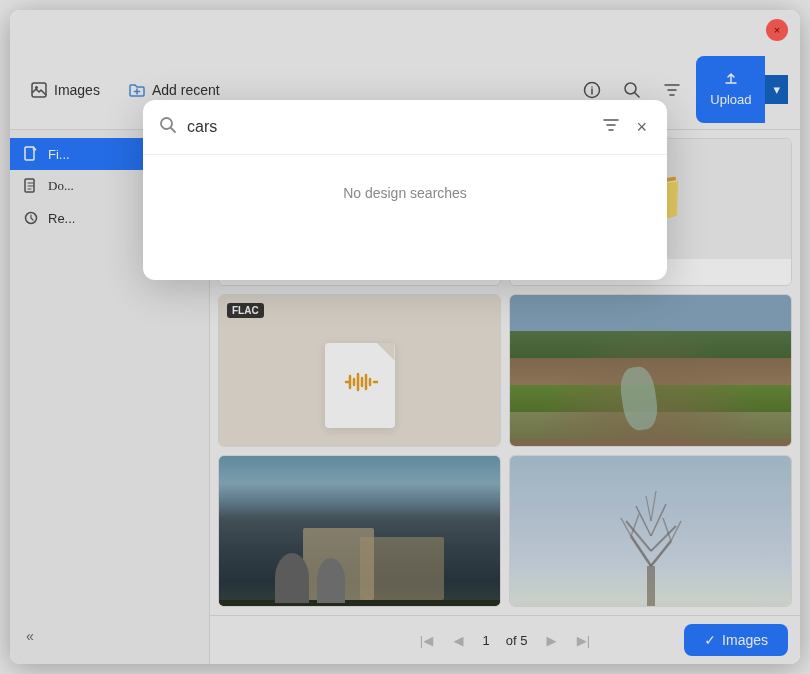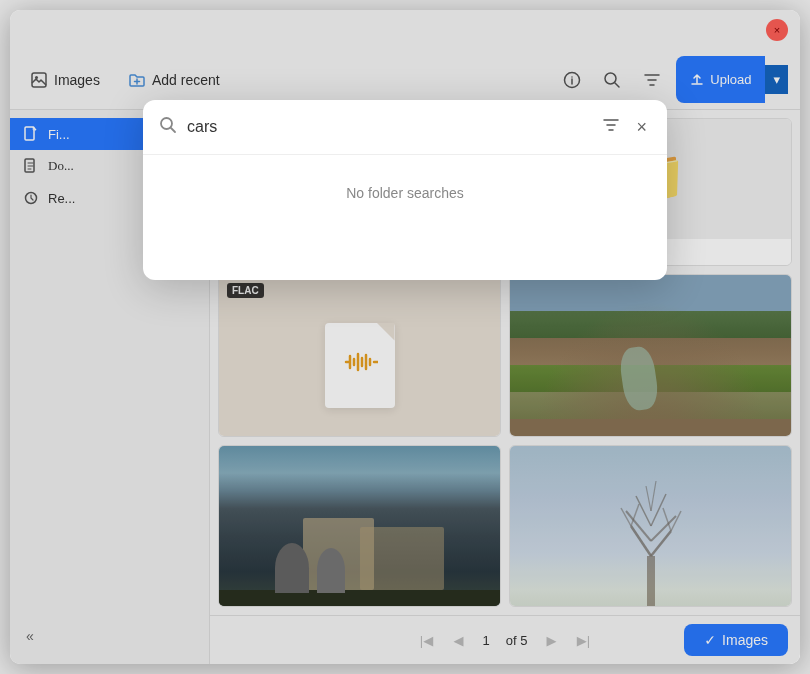--- a/index.html
+++ b/index.html
@@ -119,20 +119,21 @@
       background: #2979ff;
       color: white;
       border: none;
       padding: 16px 14px;
       font-size: 13px;
       cursor: pointer;
       display: flex;
       align-items: center;
       gap: 6px;
       font-weight: 500;
+      flex-direction: column;
     }
 
     .upload-arrow {
       background: #1565c0;
       color: white;
       border: none;
       padding: 7px 8px;
       font-size: 13px;
       cursor: pointer;
       display: flex;
@@ -728,17 +729,17 @@
             <svg width="18" height="18" viewBox="0 0 18 18" fill="none">
               <path d="M2 4h14M5 9h8M7 14h4" stroke="#555" stroke-width="1.5" stroke-linecap="round"></path>
             </svg>
           </button>
           <button class="search-close-btn">
             <span>×</span>
           </button>
         </div>
       </div>
       <div class="search-body">
-        <span>No folder searches</span>
+        <span>No design searches</span>
       </div>
     </div>
   </div>
 </div>
 
 </body></html>

